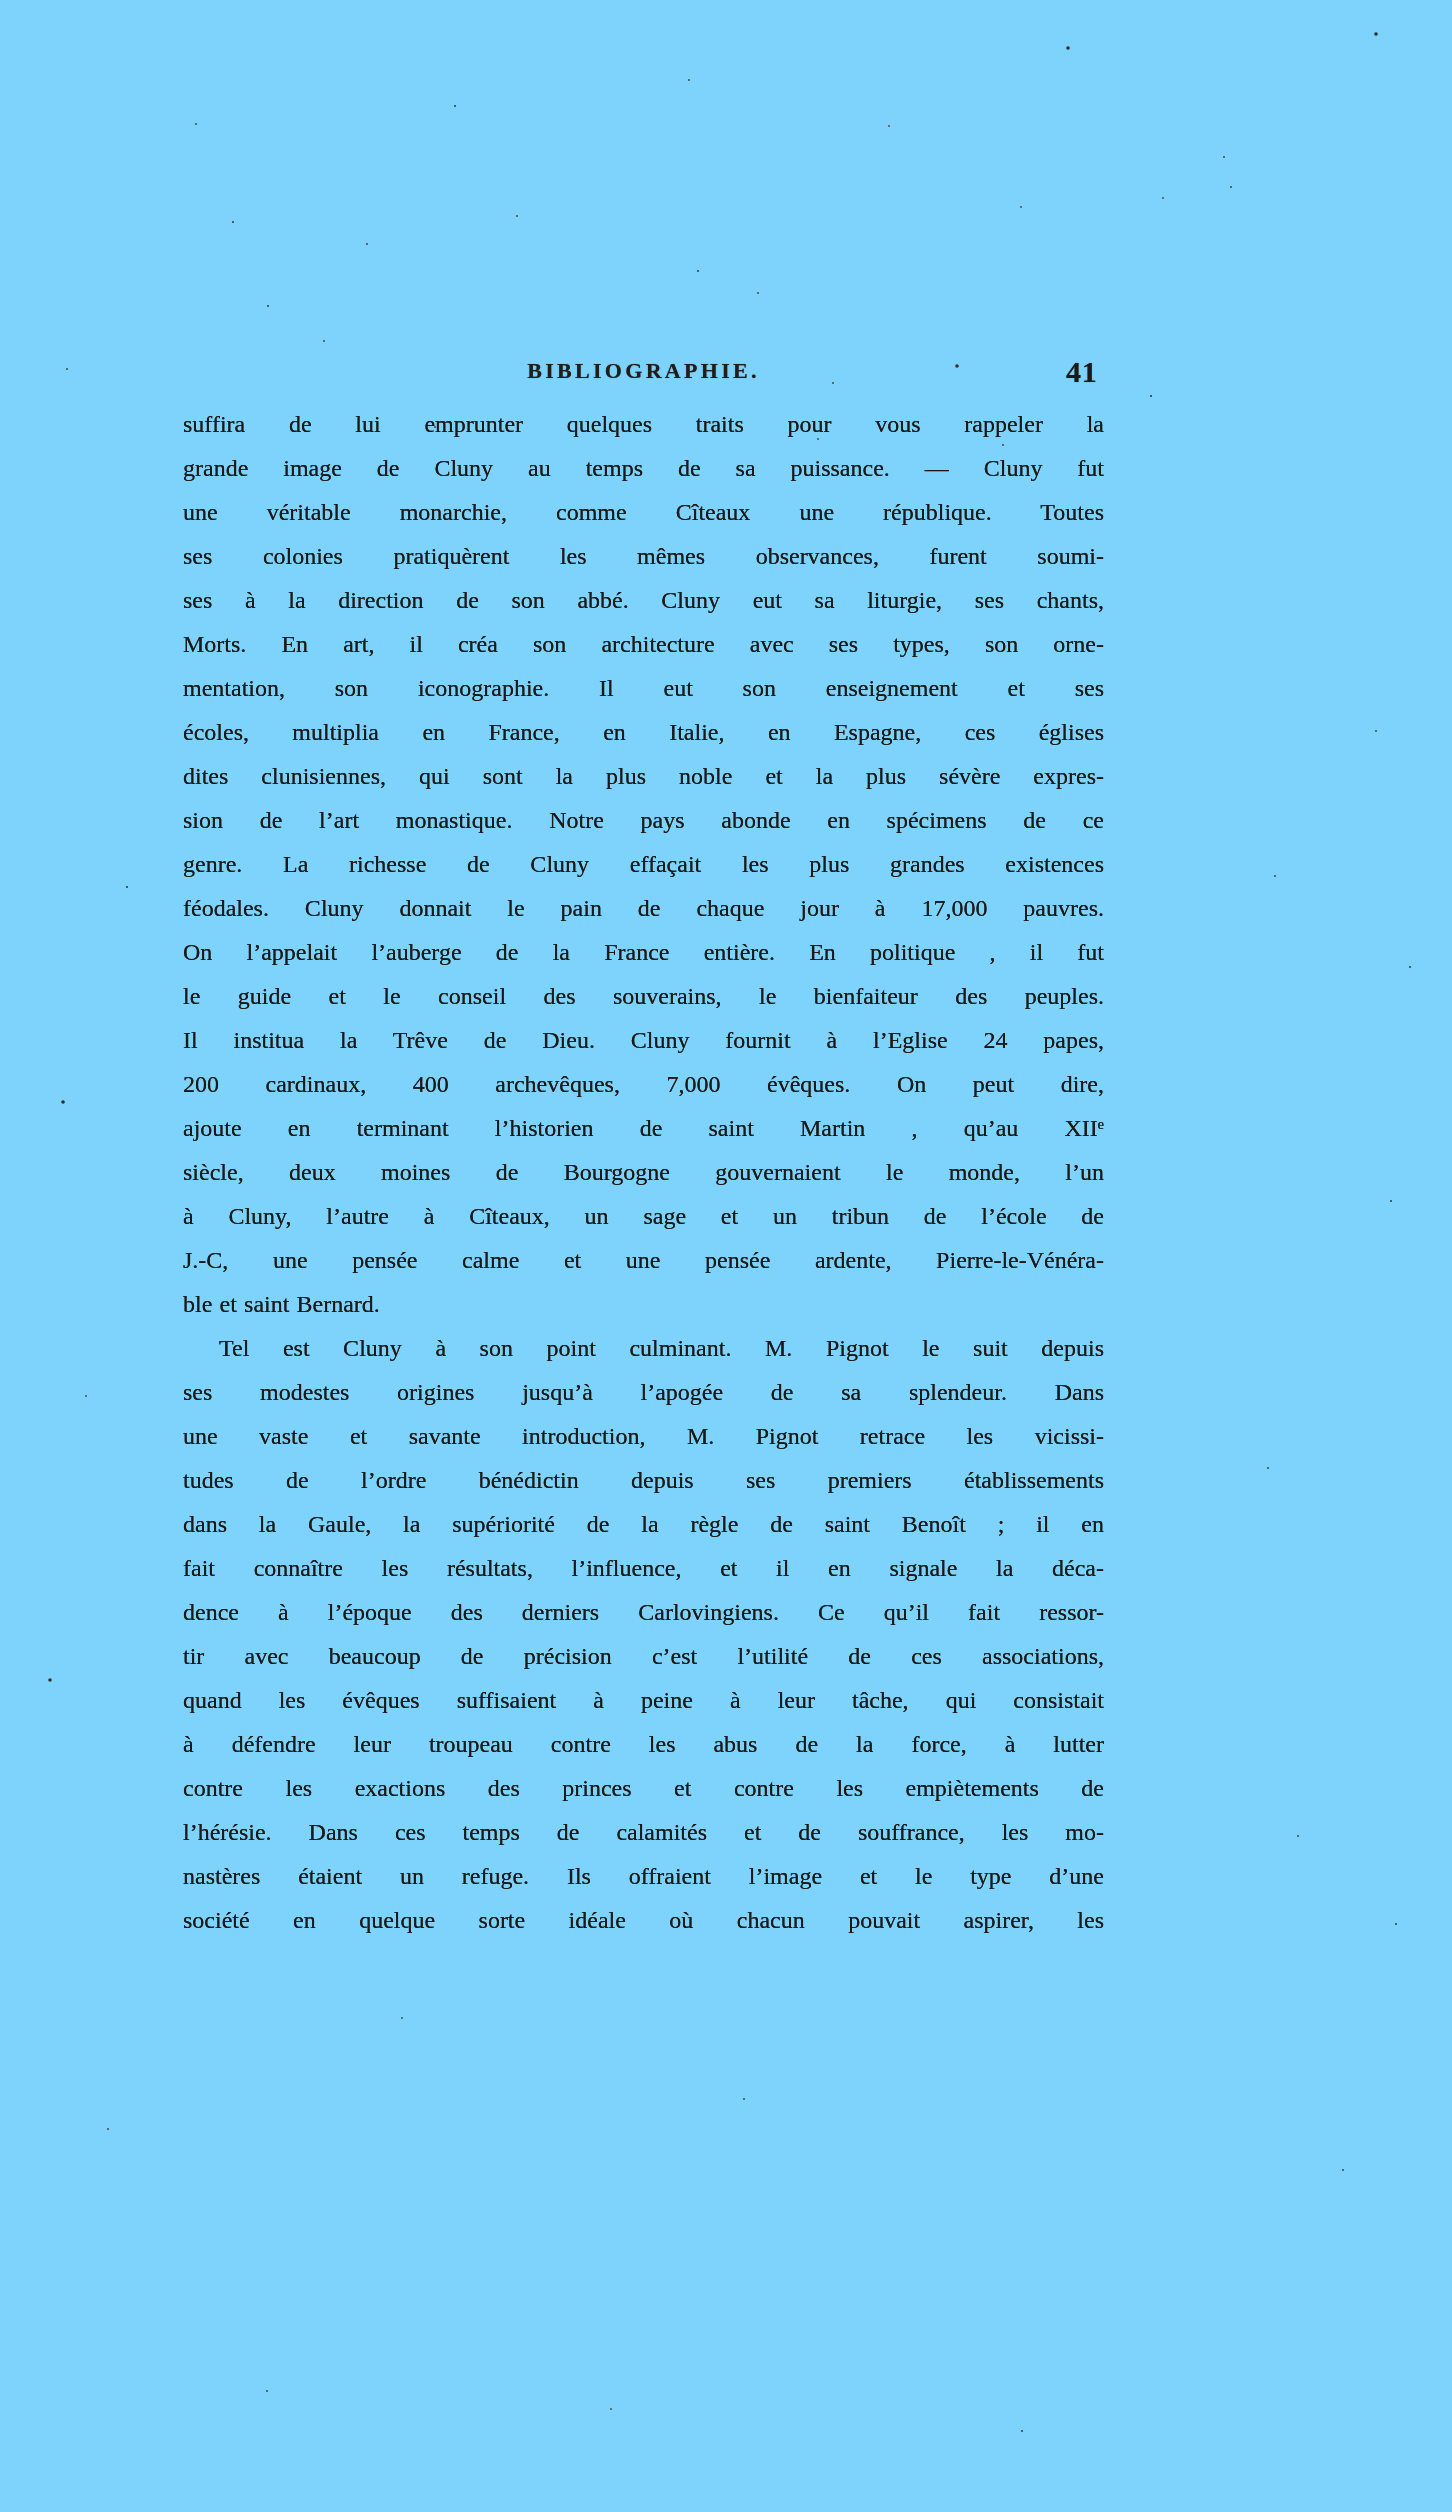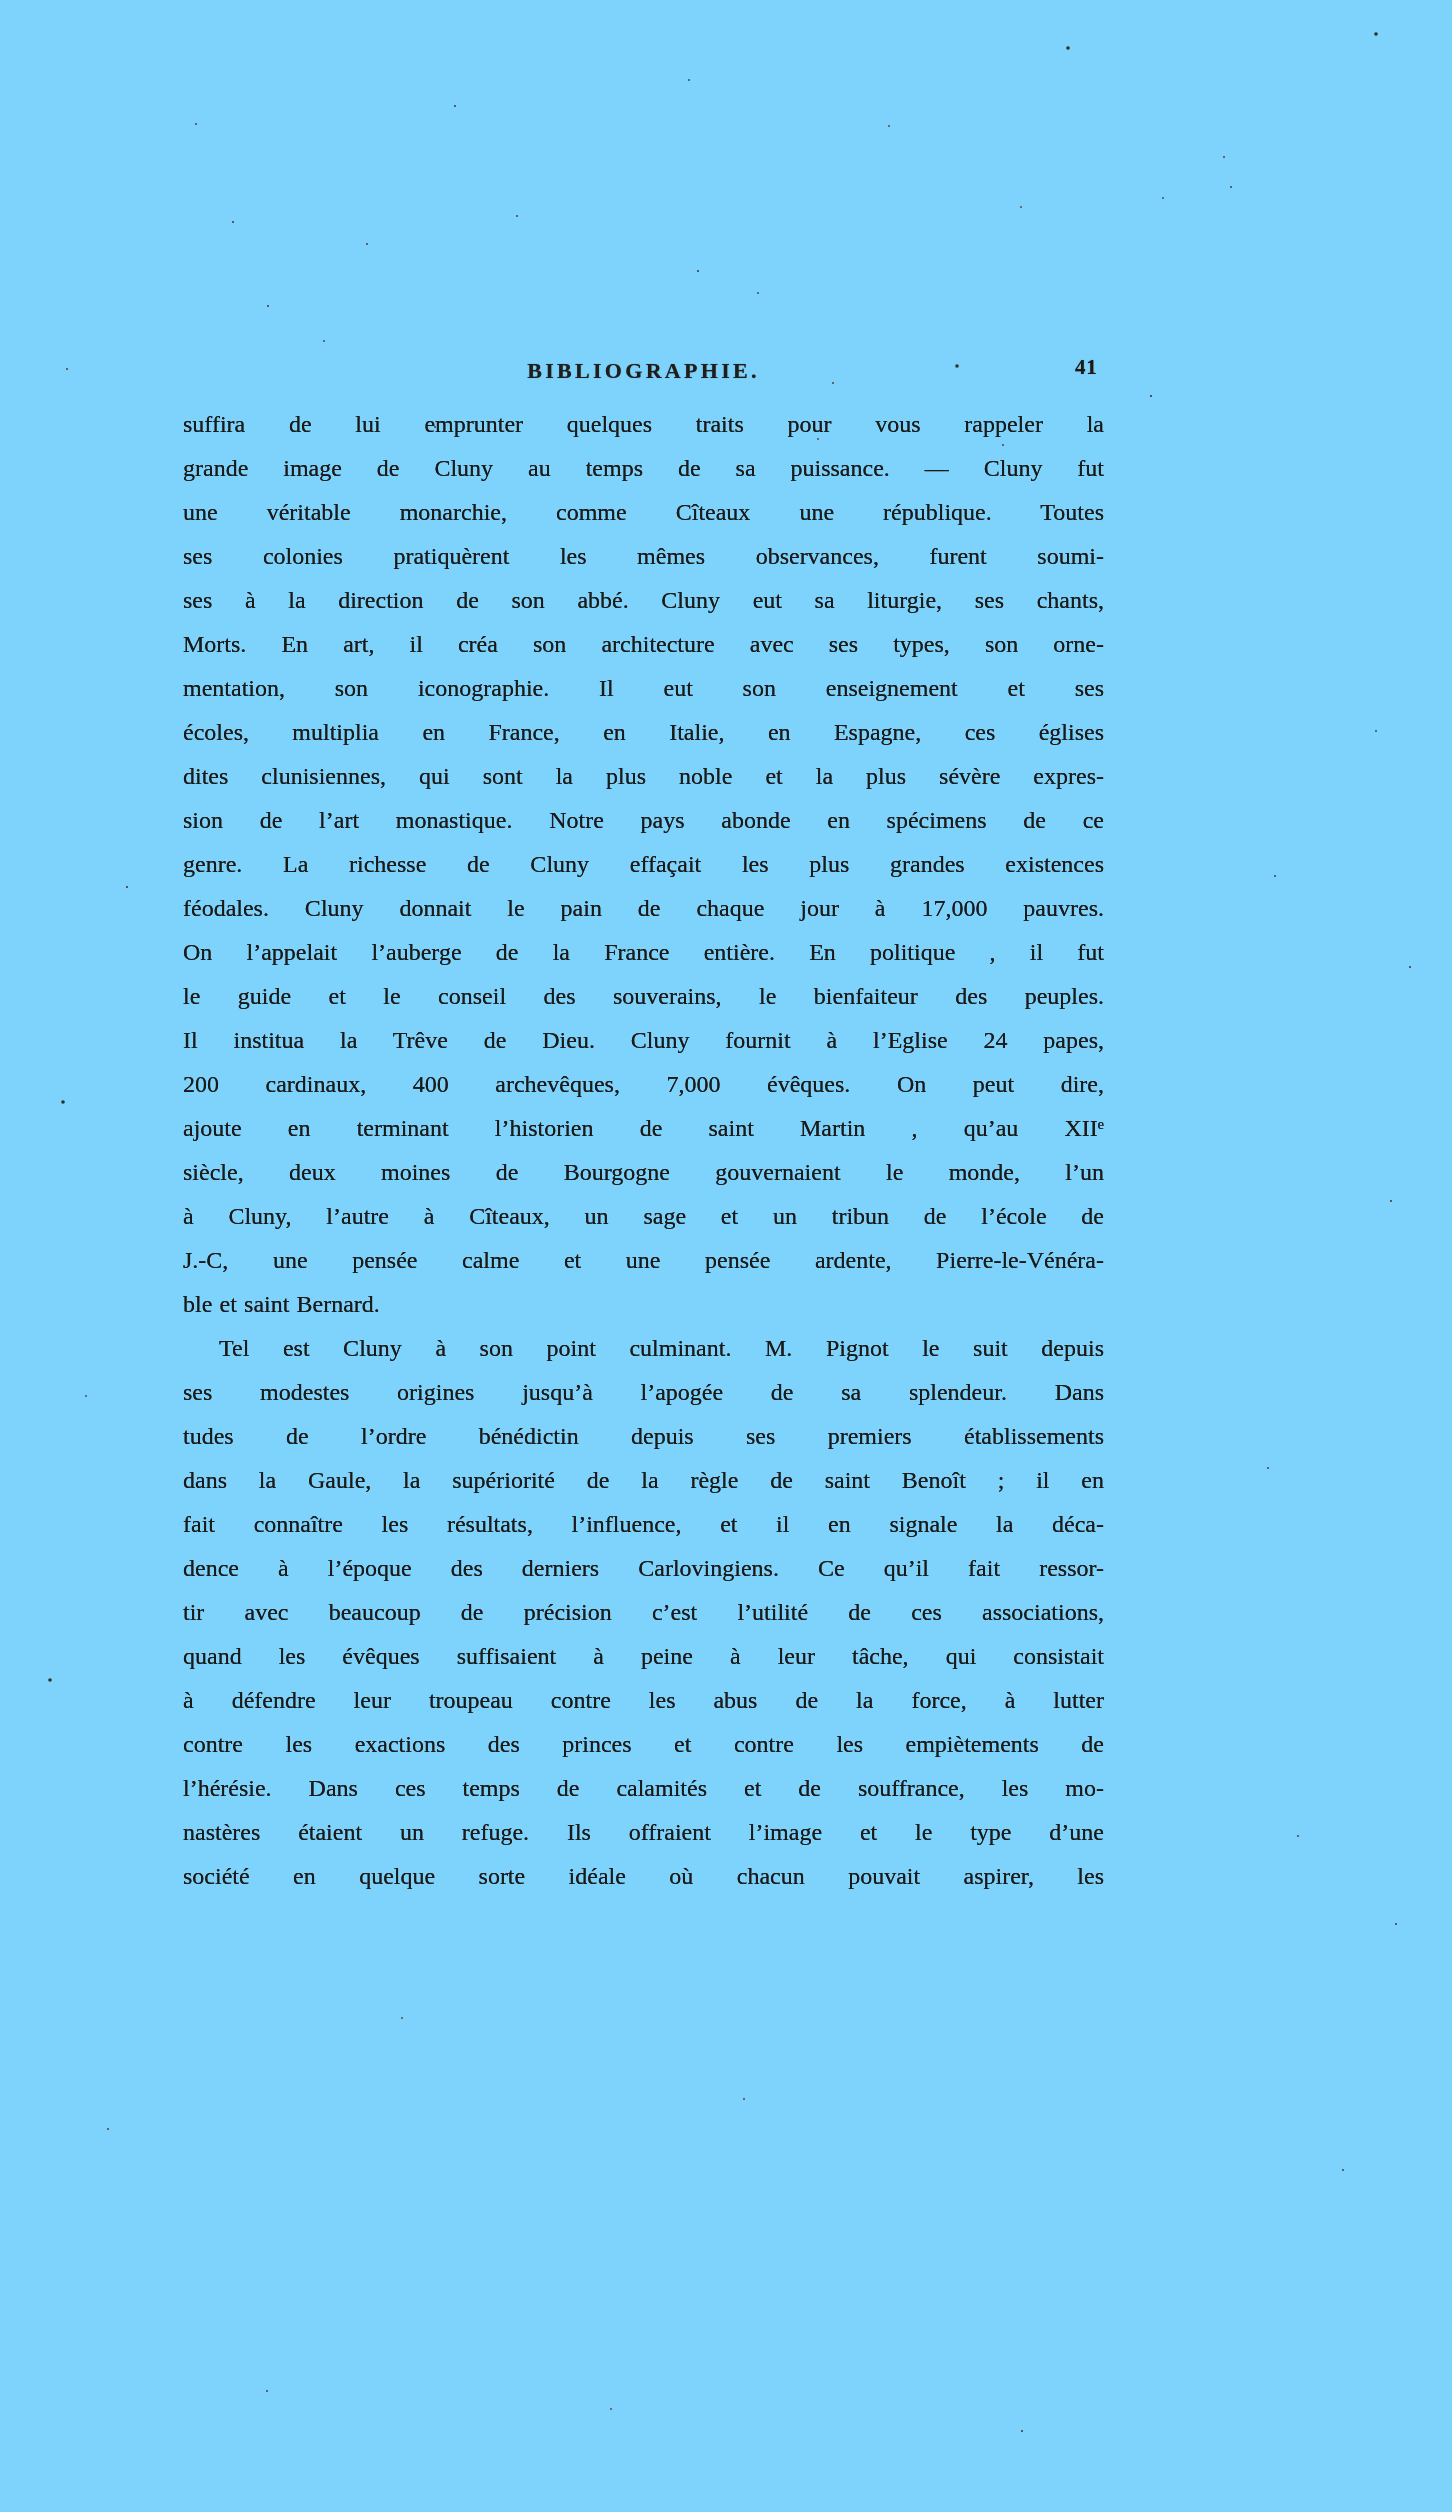--- a/index.html
+++ b/index.html
@@ -29,21 +29,21 @@
     font-size: 22px;
     font-weight: bold;
     letter-spacing: 3.3px;
     color: #201e1b;
     text-shadow: 0 0 0.8px rgba(25,22,18,0.65);
   }
   .page-number {
     position: absolute;
     right: 6.5px;
     top: -3.3px;
-    font-size: 21px;
+    font-size: 30px;
     font-weight: bold;
     letter-spacing: 0.8px;
     text-shadow: 0 0 0.8px rgba(25,22,18,0.65);
   }
   .paragraph { margin: 0; }
   .line {
     font-size: 24px;
     line-height: 44px;
     text-align: justify;
     text-align-last: justify;
@@ -111,20 +111,21 @@
         <div class="line">ajoute en terminant l’historien de saint Martin , qu’au XIIᵉ</div>
         <div class="line">siècle, deux moines de Bourgogne gouvernaient le monde, l’un</div>
         <div class="line">à Cluny, l’autre à Cîteaux, un sage et un tribun de l’école de</div>
         <div class="line">J.-C, une pensée calme et une pensée ardente, Pierre-le-Vénéra-</div>
         <div class="line">ble et saint Bernard.</div>
       </div>
 
     <div class="paragraph indent">
         <div class="line">Tel est Cluny à son point culminant. M. Pignot le suit depuis</div>
         <div class="line">ses modestes origines jusqu’à l’apogée de sa splendeur. Dans</div>
+        <div class="line">une vaste et savante introduction, M. Pignot retrace les vicissi-</div>
         <div class="line">tudes de l’ordre bénédictin depuis ses premiers établissements</div>
         <div class="line">dans la Gaule, la supériorité de la règle de saint Benoît ; il en</div>
         <div class="line">fait connaître les résultats, l’influence, et il en signale la déca-</div>
         <div class="line">dence à l’époque des derniers Carlovingiens. Ce qu’il fait ressor-</div>
         <div class="line">tir avec beaucoup de précision c’est l’utilité de ces associations,</div>
         <div class="line">quand les évêques suffisaient à peine à leur tâche, qui consistait</div>
         <div class="line">à défendre leur troupeau contre les abus de la force, à lutter</div>
         <div class="line">contre les exactions des princes et contre les empiètements de</div>
         <div class="line">l’hérésie. Dans ces temps de calamités et de souffrance, les mo-</div>
         <div class="line">nastères étaient un refuge. Ils offraient l’image et le type d’une</div>

